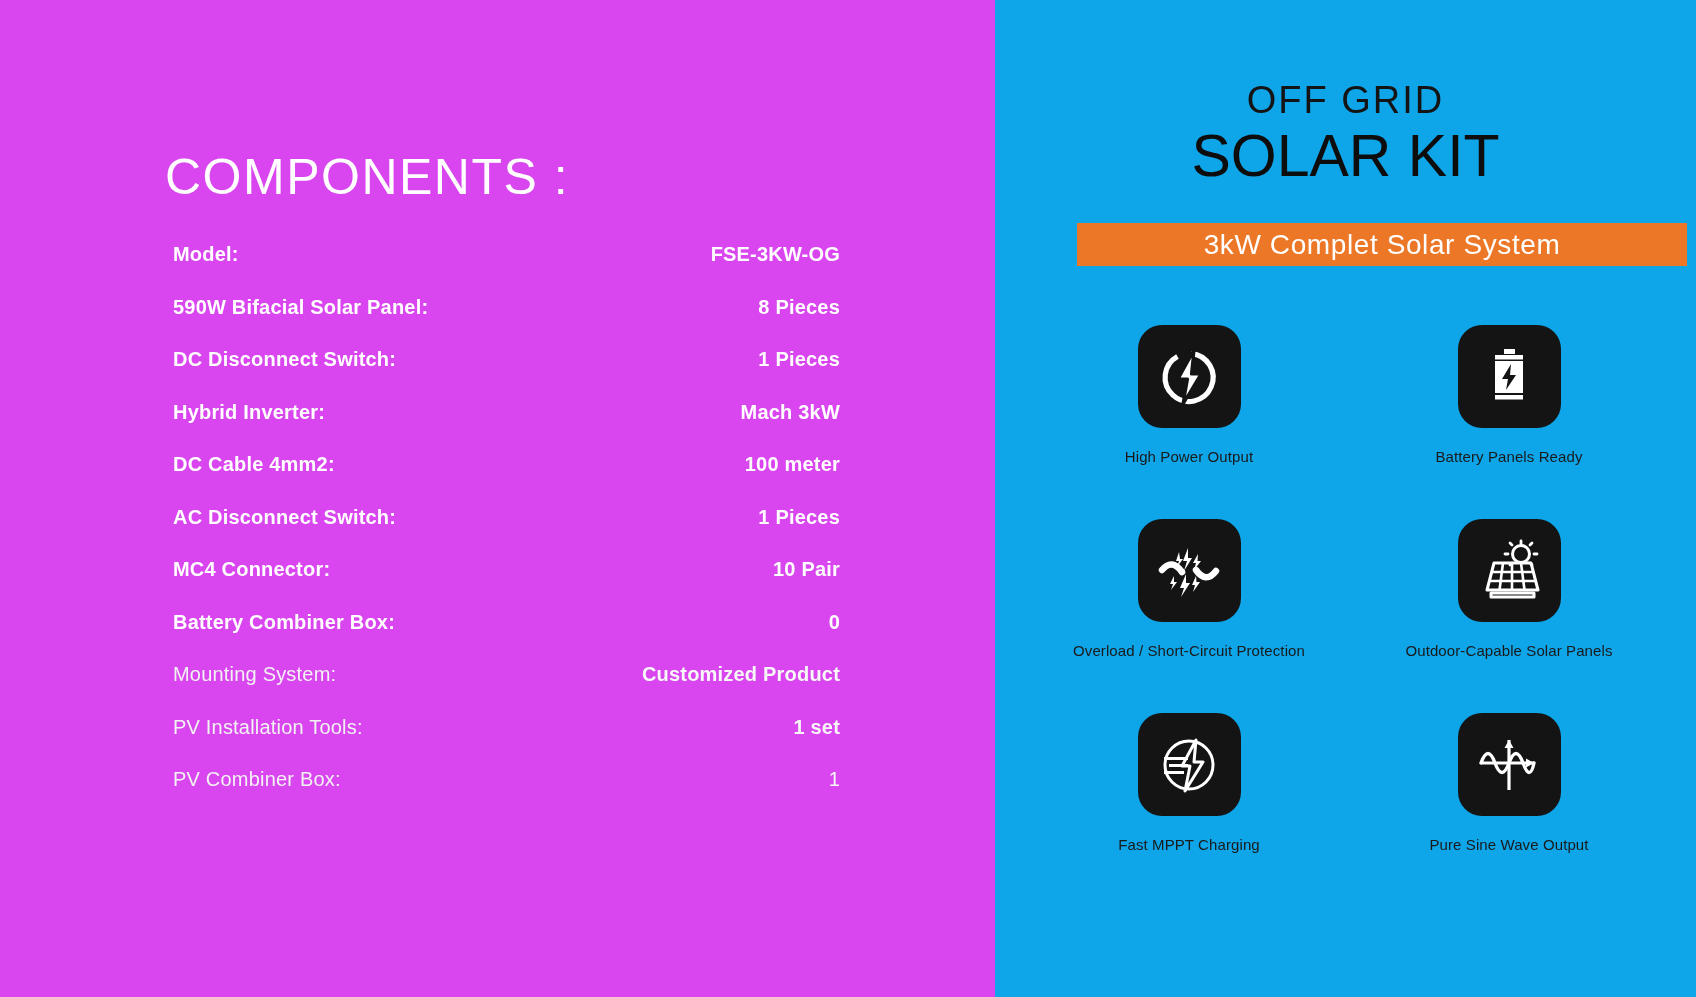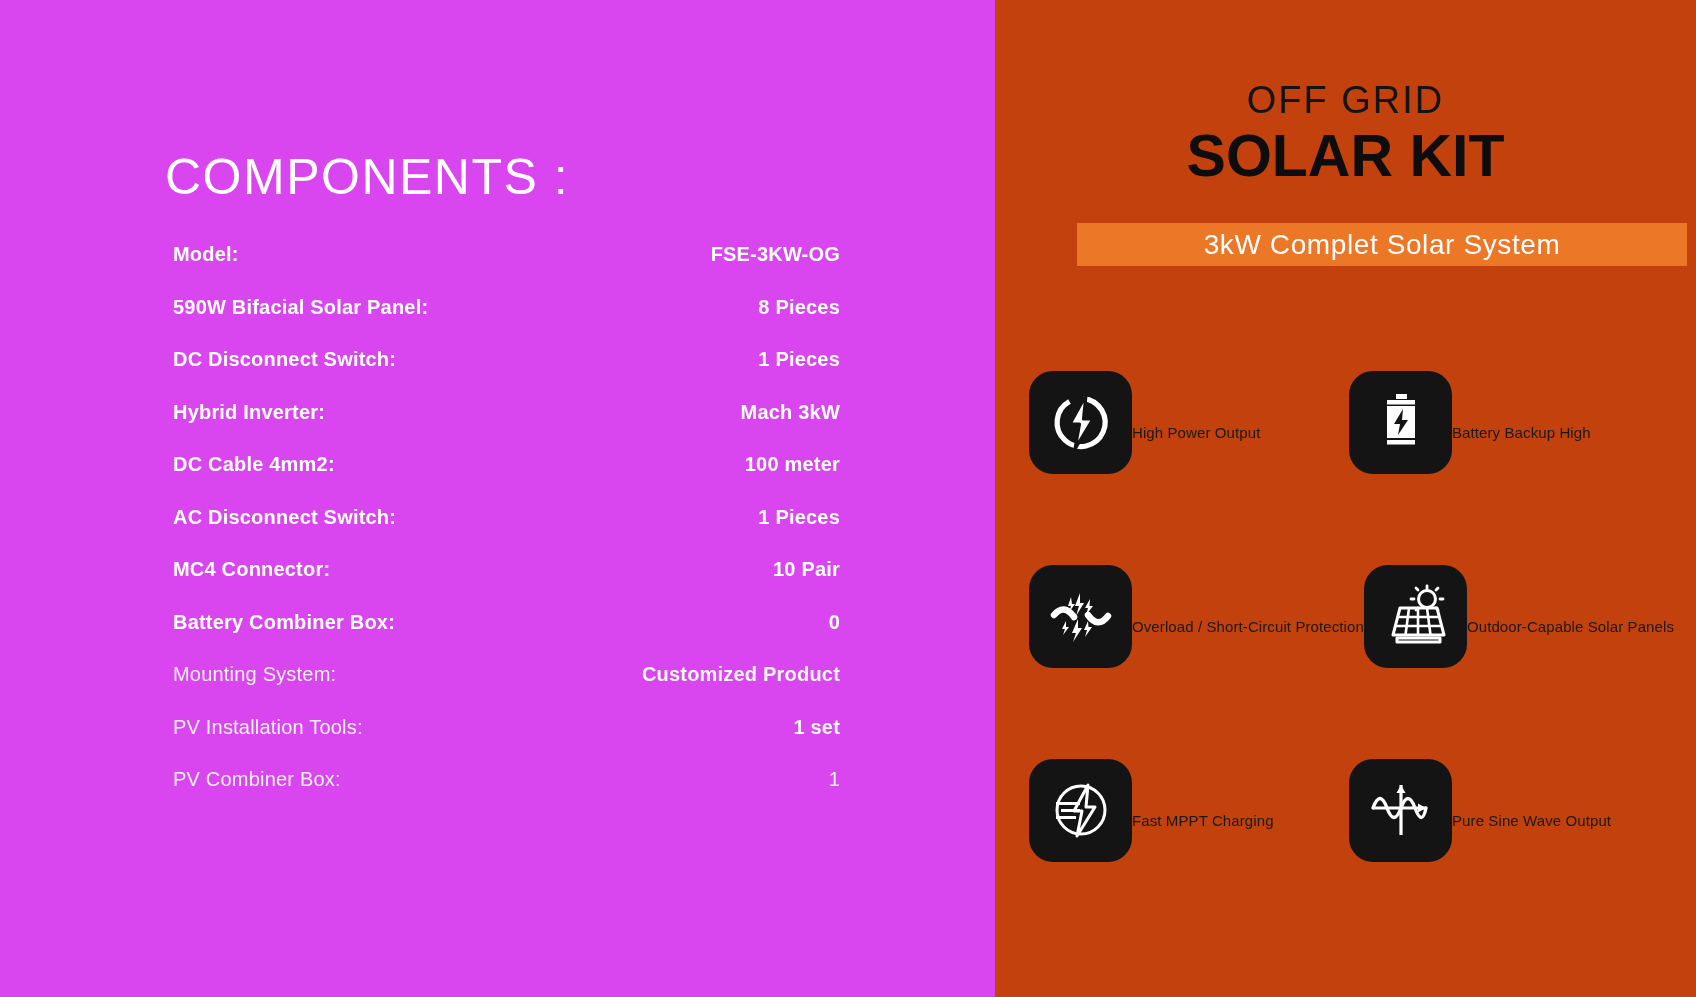--- a/index.html
+++ b/index.html
@@ -55,38 +55,38 @@
     text-align:right;
   }
   .spec-row.light .spec-label { font-weight:400; color:#f2f2f2; }
   .spec-row.light .spec-value { font-weight:400; color:#f7f7f7; }
   .spec-row.light-bold .spec-value { font-weight:700; }
 
   
   .right-panel {
     flex:1 1 auto;
     height:997px;
-    background:#c2410c;
+    background:#0ea5e9;
     position:relative;
   }
   .kit-eyebrow {
     position:absolute;
     top:79px; left:0; right:0;
     text-align:center;
     font-size:38px;
     font-weight:400;
     letter-spacing:2px;
     color:#141414;
   }
   .kit-title {
     position:absolute;
     top:122px; left:0; right:0;
     text-align:center;
     font-size:59px;
-    font-weight:700;
+    font-weight:400;
     letter-spacing:0px;
     color:#0d0d0d;
   }
   .kit-banner {
     position:absolute;
     top:223px; left:82px;
     width:610px; height:43px;
     background:#ec7726;
     display:flex; align-items:center; justify-content:center;
   }
@@ -102,21 +102,21 @@
     top:325px; left:34px;
     width:640px;
   }
   .feature-row {
     display:flex;
     height:194px;
   }
   .feature {
     flex:1 1 50%;
     display:flex;
-    flex-direction:row;
+    flex-direction:column;
     align-items:center;
   }
   .feature-icon {
     width:103px; height:103px;
     background:#141414;
     border-radius:24px;
     display:flex;
     align-items:center;
     justify-content:center;
   }
@@ -227,21 +227,21 @@
         <div class="feature">
           <div class="feature-icon">
             <svg width="62" height="62" viewBox="0 0 62 62">
               <rect x="26" y="3" width="11" height="5" fill="#fff"></rect>
               <rect x="17" y="9" width="28" height="4.5" fill="#fff"></rect>
               <rect x="17" y="15" width="28" height="32" fill="#fff"></rect>
               <rect x="17" y="49" width="28" height="4.5" fill="#fff"></rect>
               <path d="M33 18 L24 33 L30 33 L28 44 L38 29 L32 29 Z" fill="#141414"></path>
             </svg>
           </div>
-          <div class="feature-caption">Battery Backup High</div>
+          <div class="feature-caption">Battery Panels Ready</div>
         </div>
 
       </div>
 
       <div class="feature-row">
 
         <div class="feature">
           <div class="feature-icon">
             <svg width="62" height="62" viewBox="0 0 62 62">
               <path d="M4 30 Q14 18 24 32" fill="none" stroke="#fff" stroke-width="6.5" stroke-linecap="round"></path>

